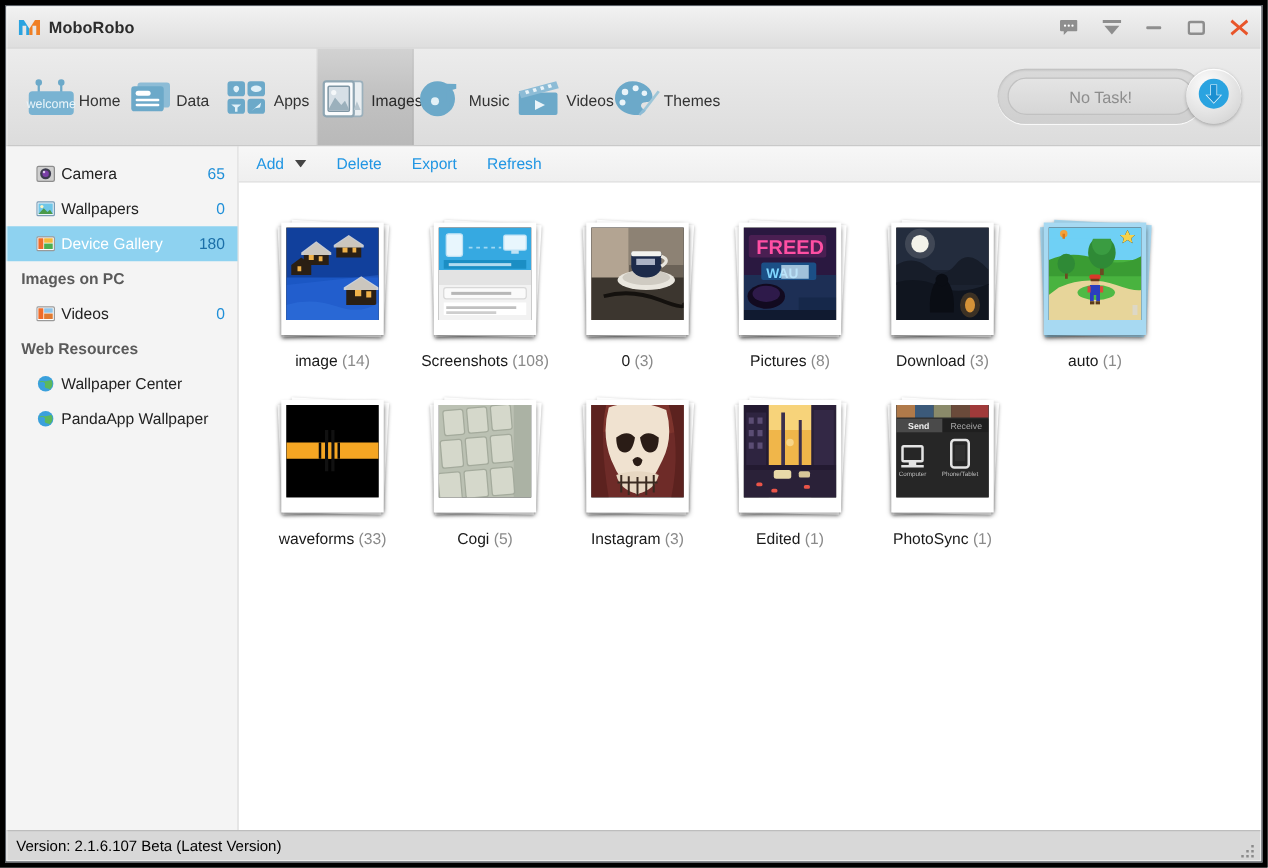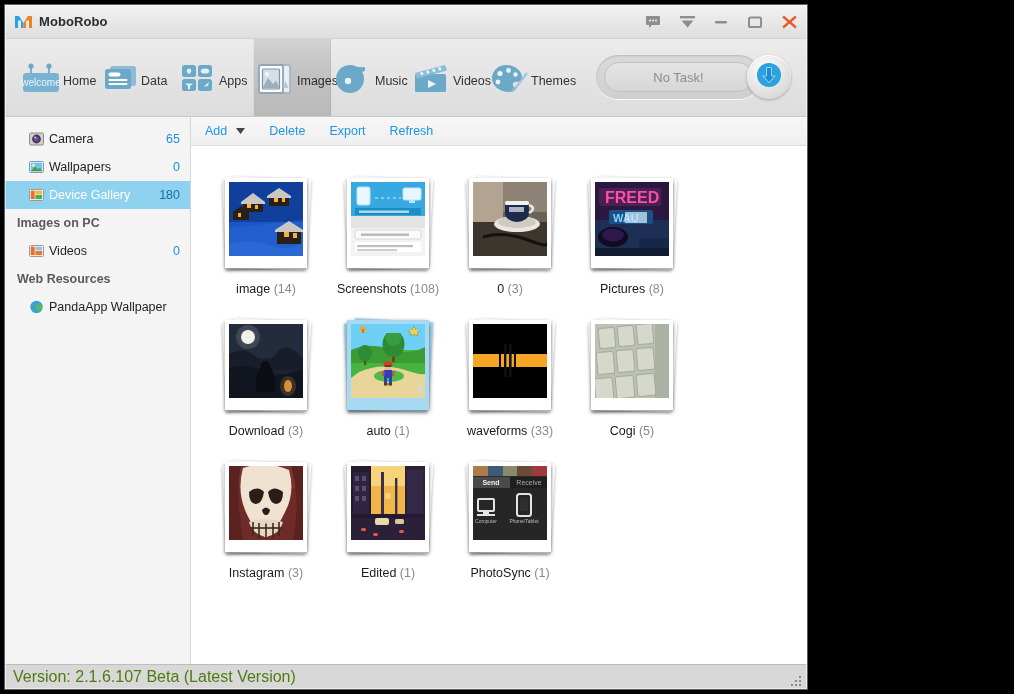--- a/index.html
+++ b/index.html
@@ -8,21 +8,21 @@
     width: 1014px; height: 694px;
     background: #000;
     font-family: "Liberation Sans", sans-serif;
     overflow: hidden;
   }
 
   
   #window {
     position: absolute;
     left: 4px; top: 4px;
-    width: 804px; height: 686px;
+    width: 1006px; height: 686px;
     background: #e8e8e8;
     border: 1px solid #5a5f66;
     display: flex; flex-direction: column;
     overflow: hidden;
   }
   #window::before{
     content:""; position:absolute; inset:0;
     border:1px solid rgba(255,255,255,.55); pointer-events:none; z-index:50;
   }
 
@@ -146,21 +146,21 @@
   .caption .cnt { color:#8a8a8a; }
 
   
   #statusbar {
     height:25px; flex:0 0 25px;
     background:#d8d8d8;
     border-top:1px solid #bdbdbd;
     display:flex; align-items:center; position:relative;
     padding-left:8px;
   }
-  .status-text { font-size:16px; color:#4d7c0f; }
+  .status-text { font-size:12px; color:#000000; }
   .grip { position:absolute; right:4px; bottom:3px; width:12px; height:12px; }
   .grip i { position:absolute; width:2px; height:2px; background:#8a8a8a; display:block; }
 </style>
 </head>
 <body>
 
 <div id="window">
 
   <div id="titlebar">
     <div class="tb-left">
@@ -380,20 +380,30 @@
             <rect x="6.3" y="2.6" width="6.9" height="3.6" fill="#8fc4e8"></rect>
             <rect x="6.3" y="6.8" width="6.9" height="4.4" fill="#e07b32"></rect>
           </svg>
         </span>
         <span class="sblabel">Videos</span>
         <span class="sbcount">0</span>
       </div>
 
       <div class="sb-group">Web Resources</div>
 
+      <div class="sb-item">
+        <span class="sbico">
+          <svg width="15" height="14" viewBox="0 0 15 14">
+            <circle cx="7.5" cy="7" r="6.2" fill="#3aa0dc"></circle>
+            <path d="M2 5.5c2 .8 3.4-.6 4.6.6S6 9 7.4 10.2c1.1 1 2.4.2 3.3 1.4C12 10.5 13 8.9 13 7c0-1.2-.4-2.4-1-3.3-1 1-2.4.4-3.6 1.1C7 5.6 4.6 4 2 5.5z" fill="#5cb85c"></path>
+          </svg>
+        </span>
+        <span class="sblabel">Wallpaper Center</span>
+        <span class="sbcount"></span>
+      </div>
 
       <div class="sb-item">
         <span class="sbico">
           <svg width="15" height="14" viewBox="0 0 15 14">
             <circle cx="7.5" cy="7" r="6.2" fill="#3aa0dc"></circle>
             <path d="M2 5.5c2 .8 3.4-.6 4.6.6S6 9 7.4 10.2c1.1 1 2.4.2 3.3 1.4C12 10.5 13 8.9 13 7c0-1.2-.4-2.4-1-3.3-1 1-2.4.4-3.6 1.1C7 5.6 4.6 4 2 5.5z" fill="#5cb85c"></path>
           </svg>
         </span>
         <span class="sblabel">PandaApp Wallpaper</span>
         <span class="sbcount"></span>

